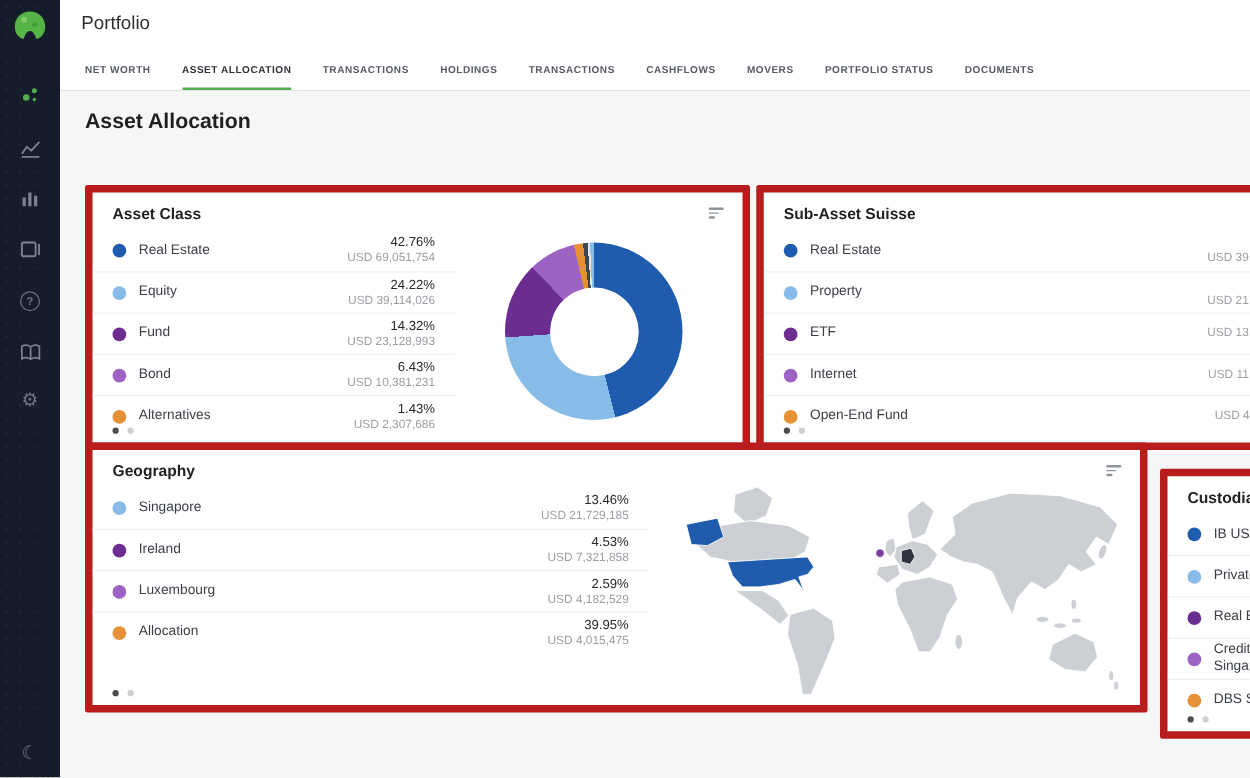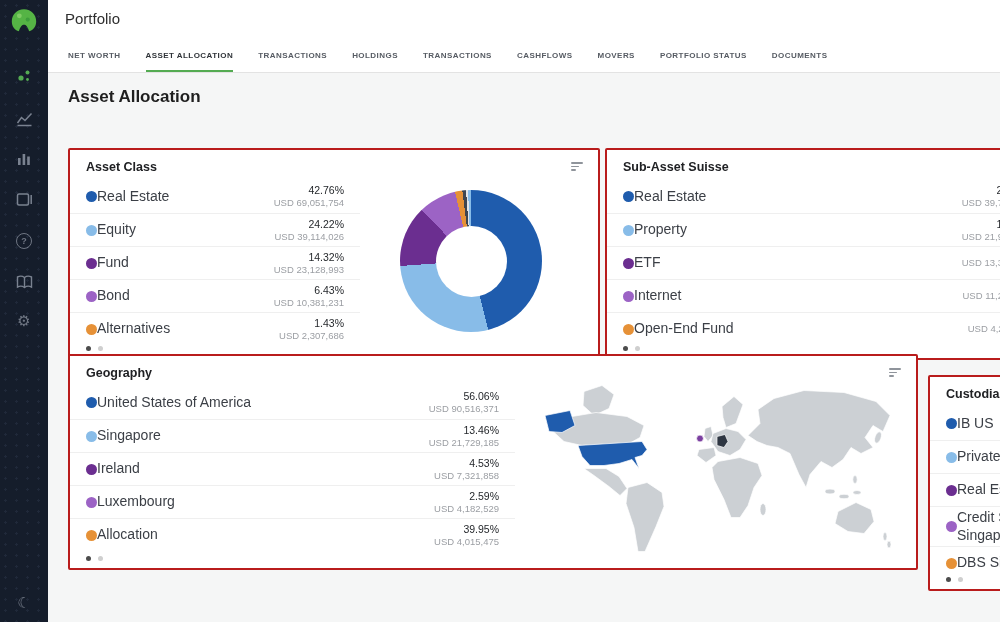--- a/index.html
+++ b/index.html
@@ -25,38 +25,38 @@
   .tabs{position:absolute;left:48px;top:40px;right:0;height:33px;background:#fff;border-bottom:1px solid #e3e3e3;
         display:flex;align-items:stretch;padding-left:20px;gap:25px;box-sizing:border-box;}
   .tab{display:flex;align-items:center;font-size:8px;font-weight:700;letter-spacing:.45px;color:#565b63;
        border-bottom:2.5px solid transparent;cursor:pointer;white-space:nowrap;}
   .tab.active{color:#2f3338;border-bottom-color:#54ab52;}
 
   
   .content{position:absolute;left:48px;top:73px;right:0;bottom:0;background:#f5f6f6;}
   .pagetitle{position:absolute;left:68px;top:87px;font-size:17px;font-weight:700;color:#1f1f1f;}
 
-  .card{position:absolute;background:#fff;border:2px solid #b91c1c;border-radius:2px;box-sizing:border-box;overflow:hidden;}
+  .card{position:absolute;background:#fff;border:6px solid #b91c1c;border-radius:2px;box-sizing:border-box;overflow:hidden;}
   #card-asset{left:68px;top:148px;width:532px;height:212px;}
   #card-subasset{left:605px;top:148px;width:532px;height:212px;}
   #card-geo{left:68px;top:354px;width:850px;height:216px;}
   #card-cust{left:928px;top:375px;width:300px;height:216px;}
 
   .card-title{position:absolute;left:16px;top:10px;font-size:12.5px;font-weight:700;color:#202124;}
   .sorticon{position:absolute;right:14px;top:12px;width:13px;cursor:pointer;}
   .sorticon i{display:block;height:1.6px;background:#8f949b;margin-bottom:2px;border-radius:1px;}
   .sorticon i:nth-child(1){width:12px;}
   .sorticon i:nth-child(2){width:8px;}
   .sorticon i:nth-child(3){width:5px;}
 
   .legend{position:absolute;left:0;top:30px;}
   .lrow{display:flex;align-items:center;min-height:33px;box-sizing:border-box;padding:2px 16px;cursor:pointer;}
   .lrow + .lrow{border-top:1px solid #efefef;}
   .bullet{width:11px;height:11px;border-radius:50%;flex:0 0 auto;}
-  .lbl{font-size:14px;color:#3b3f46;line-height:1.25;}
+  .lbl{font-size:11px;color:#3b3f46;margin-left:10px;line-height:1.25;}
   .vals{margin-left:auto;text-align:right;}
   .pct{display:block;font-size:10.5px;font-weight:400;color:#25282c;line-height:13px;white-space:nowrap;}
   .usd{display:block;font-size:9.5px;color:#9b9ea3;line-height:12px;white-space:nowrap;}
   .pagedots{position:absolute;left:16px;bottom:7px;display:flex;gap:7px;cursor:pointer;}
   .pagedots i{width:5px;height:5px;border-radius:50%;background:#cfcfcf;}
   .pagedots i.on{background:#4c4c4c;}
 
   #legend-asset{width:290px;}
   #legend-subasset{width:441px;}
   #legend-geo{width:445px;}
@@ -250,28 +250,20 @@
   </div>
 
   <div class="card" id="card-geo">
     <div class="card-title">Geography</div>
     <span class="sorticon">
         <i></i>
         <i></i>
         <i></i>
       </span>
     <div class="legend" id="legend-geo">
-      <div class="lrow">
-        <span class="bullet" style="background-color: rgb(31, 92, 173);"></span>
-        <span class="lbl">United States of America</span>
-        <span class="vals">
-            <span class="pct">56.06%</span>
-            <span class="usd">USD 90,516,371</span>
-          </span>
-      </div>
       <div class="lrow">
         <span class="bullet" style="background-color: rgb(136, 188, 232);"></span>
         <span class="lbl">Singapore</span>
         <span class="vals">
             <span class="pct">13.46%</span>
             <span class="usd">USD 21,729,185</span>
           </span>
       </div>
       <div class="lrow">
         <span class="bullet" style="background-color: rgb(107, 46, 144);"></span>

